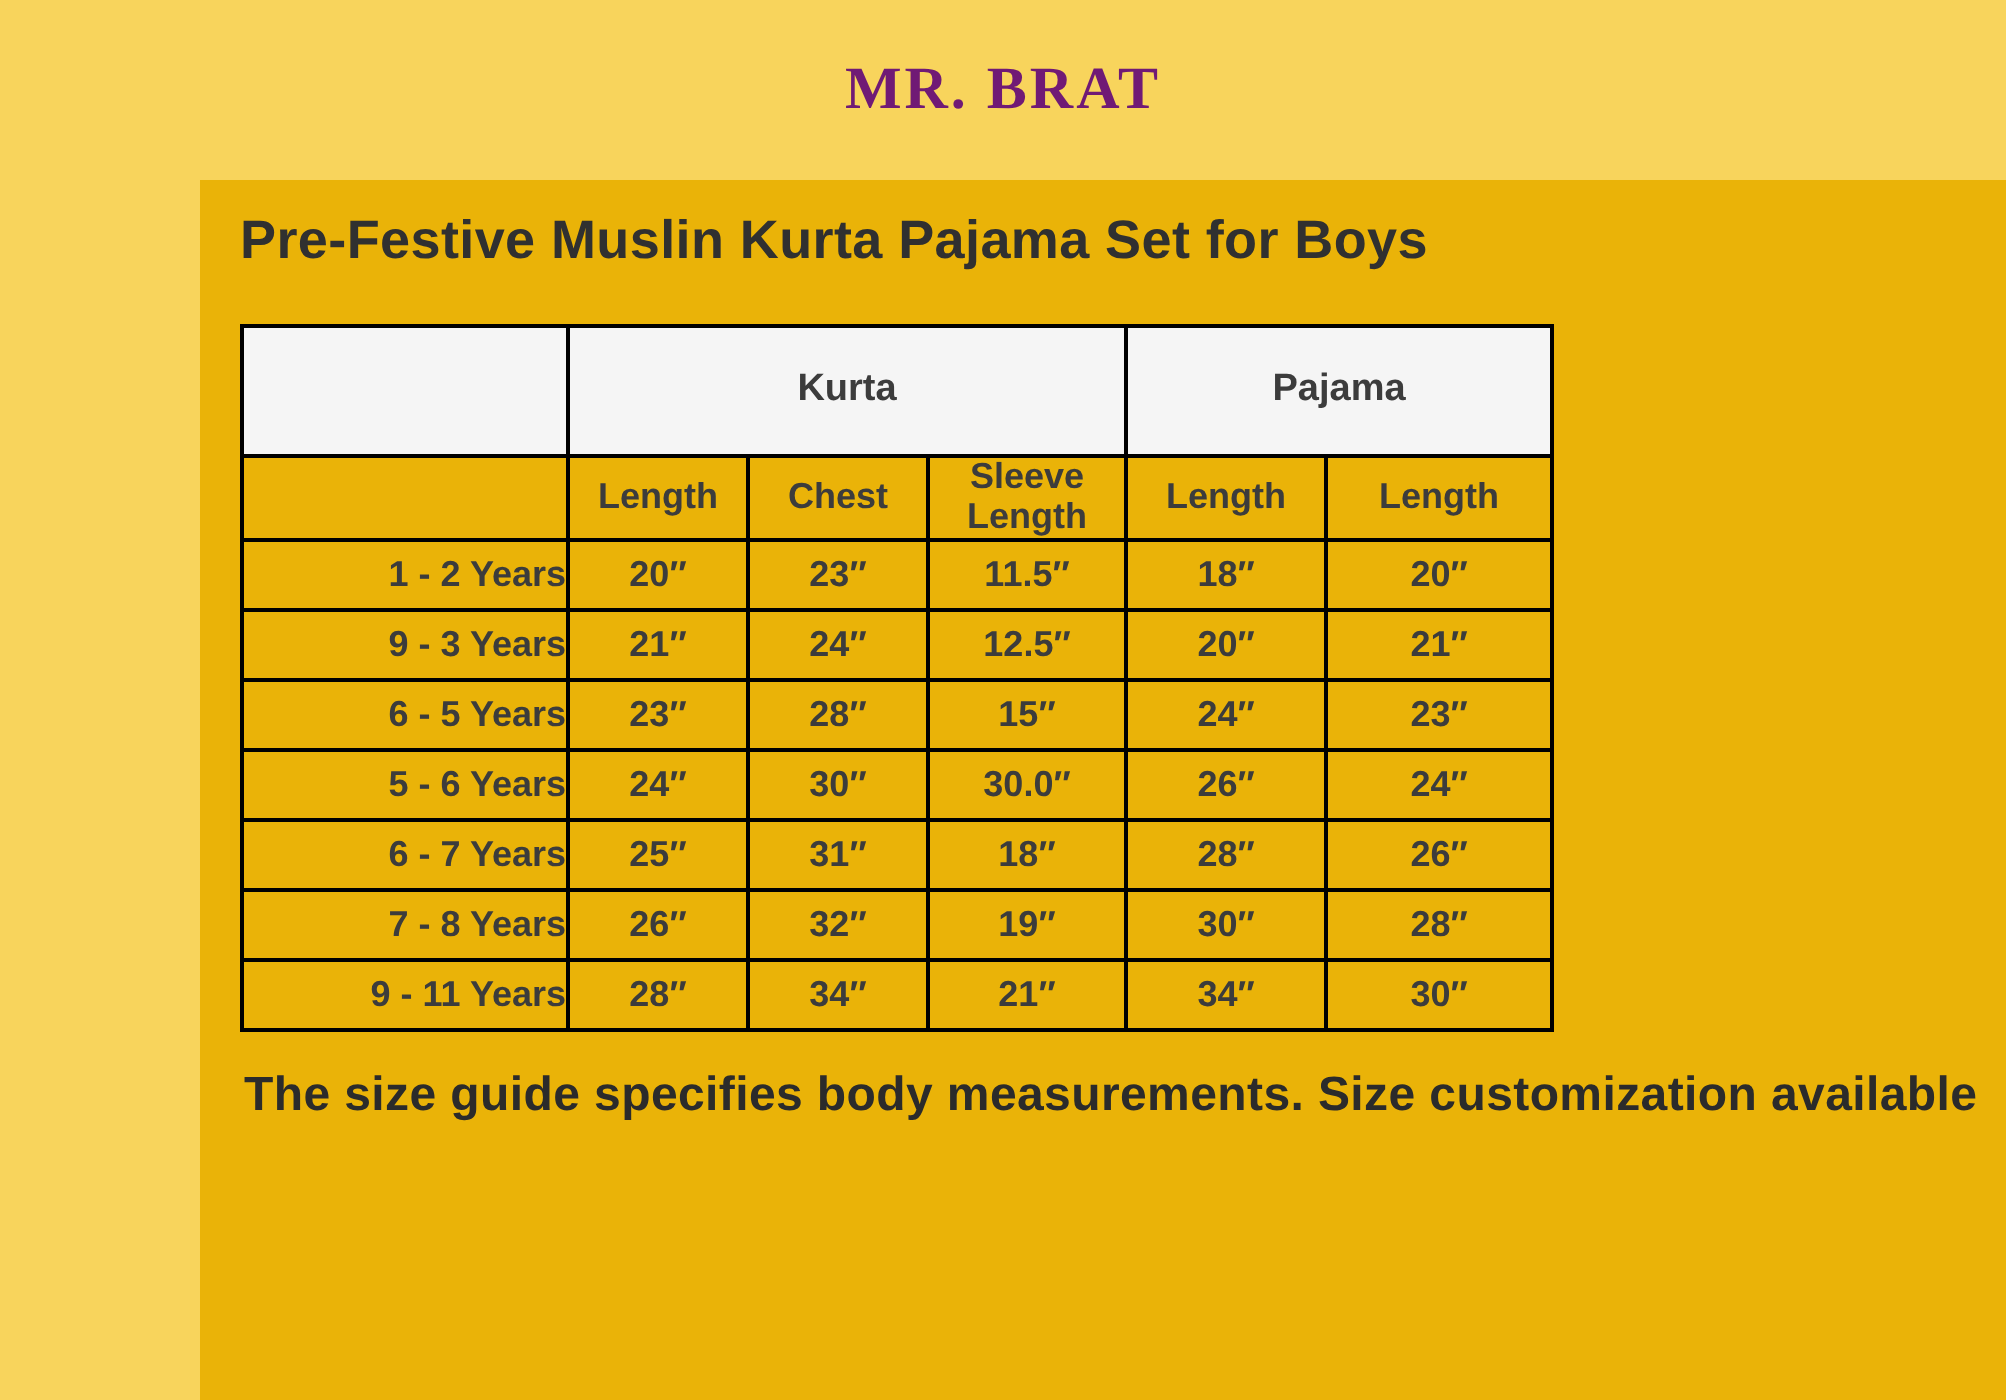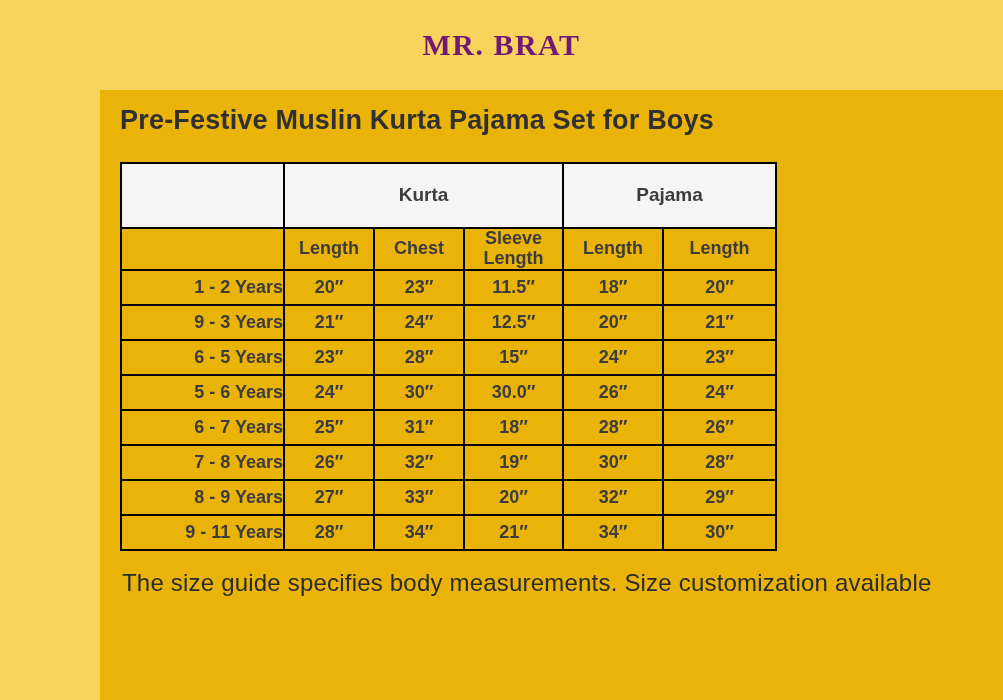--- a/index.html
+++ b/index.html
@@ -69,21 +69,21 @@
   .size-chart tr.group-row th { background: #F5F5F5; font-size: 19px; }
   .size-chart tr.col-row     { height: 42px; }
   .size-chart tbody tr       { height: 35px; }
   .size-chart tbody th {
     text-align: right;
     padding-left: 16px;
   }
   .size-note {
     margin: 18px 0 0 2px;
     font-size: 24px;
-    font-weight: normal;
+    font-weight: bold;
     color: #2B2B2B;
     letter-spacing: 0.2px;
     white-space: nowrap;
   }
 </style>
 </head>
 <body>
 
 <header class="brand-bar">
   <div class="brand-name">MR. BRAT</div>
@@ -159,28 +159,20 @@
         </tr>
         <tr>
           <th>7 - 8 Years</th>
           <td>26″</td>
           <td>32″</td>
           <td>19″</td>
           <td>30″</td>
           <td>28″</td>
         </tr>
         <tr>
-          <th>8 - 9 Years</th>
-          <td>27″</td>
-          <td>33″</td>
-          <td>20″</td>
-          <td>32″</td>
-          <td>29″</td>
-        </tr>
-        <tr>
           <th>9 - 11 Years</th>
           <td>28″</td>
           <td>34″</td>
           <td>21″</td>
           <td>34″</td>
           <td>30″</td>
         </tr>
       </tbody>
   </table>
 

